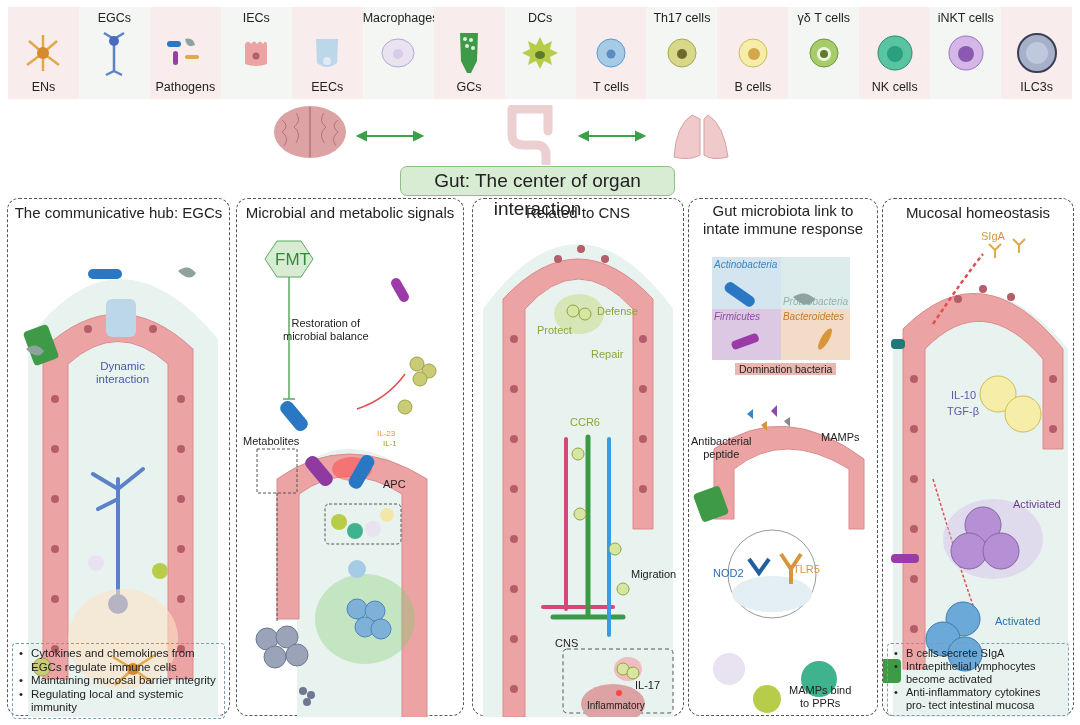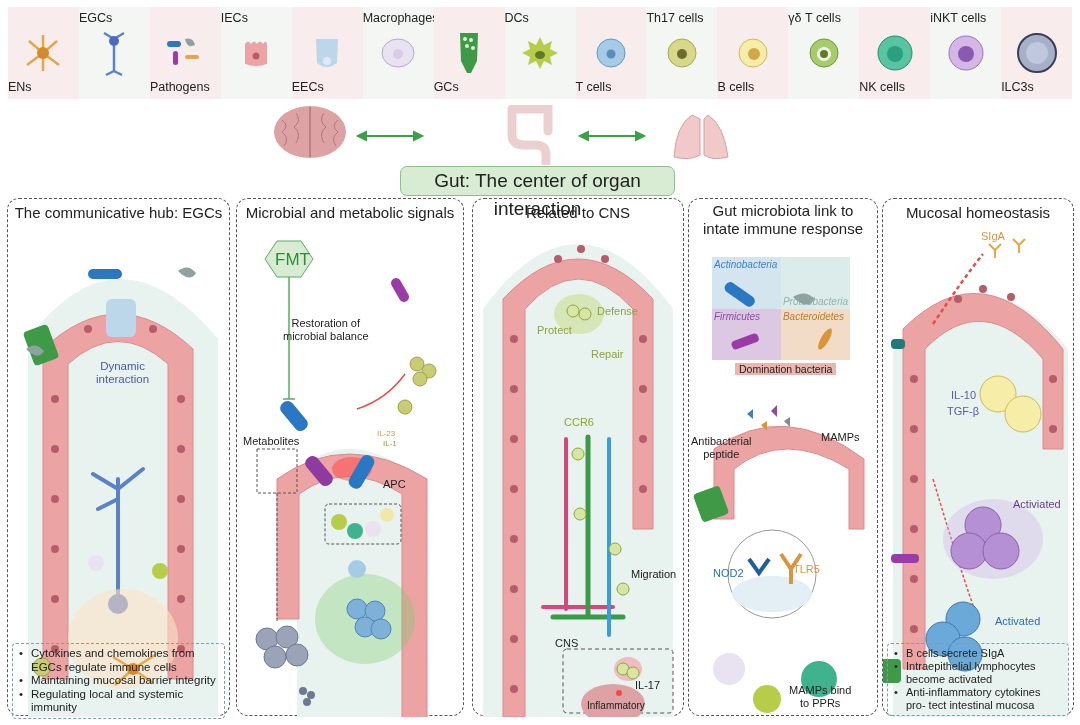--- a/index.html
+++ b/index.html
@@ -1,21 +1,21 @@
 <!DOCTYPE html>
 <html><head>
 <meta charset="utf-8">
 <style>
 *{box-sizing:border-box;margin:0;padding:0}
 body{width:1080px;height:725px;background:#fff;font-family:"Liberation Sans",sans-serif;position:relative;overflow:hidden;color:#222}
 .legend{position:absolute;top:7px;left:8px;right:8px;height:92px;display:flex}
 .lcell{flex:1;position:relative}
 .lcell:nth-child(odd){background:#f8ecec}
 .lcell:nth-child(even){background:#f4f6f4}
-.llab{position:absolute;left:0;right:0;font-size:12.5px;white-space:nowrap}
+.llab{position:absolute;left:0;right:0;text-align:center;font-size:12.5px;white-space:nowrap}
 .llab.top{top:4px}.llab.bot{bottom:5px}
 .lcell svg{position:absolute;left:50%;top:50%;transform:translate(-50%,-50%)}
 .organs{position:absolute;top:105px;left:0;width:1080px;height:60px}
 .hub{position:absolute;left:400px;top:166px;width:275px;height:30px;background:#d7ecd3;border:1px solid #8fc187;border-radius:7px;font-size:19px;text-align:center;line-height:28px}
 .panel{position:absolute;top:198px;height:518px;border:1.5px dashed #555;border-radius:12px;background:transparent}
 .ptitle{position:absolute;left:0;right:0;text-align:center;font-size:15px;line-height:18px;top:5px}
 .panel svg.art{position:absolute;left:0;top:0}
 .note{position:absolute;border:1px dashed #7a9fb5;border-radius:4px;font-size:11.5px;line-height:13.5px;padding:3px 6px 3px 6px}
 .note ul{list-style:none}
 .note li{padding-left:12px;position:relative}
@@ -276,21 +276,21 @@
     <rect x="90" y="450" width="110" height="64" rx="4" fill="none" stroke="#555" stroke-dasharray="4 3"></rect>
     <ellipse cx="155" cy="470" rx="14" ry="12" fill="#f56" opacity="0.35"></ellipse>
     <circle cx="150" cy="470" r="6" fill="#d8e6a3" stroke="#8ea43a"></circle>
       <circle cx="160" cy="474" r="6" fill="#d8e6a3" stroke="#8ea43a"></circle>
     <ellipse cx="140" cy="505" rx="32" ry="20" fill="#dca2a4"></ellipse>
     <circle cx="146" cy="494" r="3" fill="#f44"></circle>
   </svg>
   <div class="lbl" style="left:124px;top:106px;color:#8ea43a">Defense</div>
   <div class="lbl" style="left:64px;top:125px;color:#8ea43a">Protect</div>
   <div class="lbl" style="left:118px;top:149px;color:#8ea43a">Repair</div>
-  <div class="lbl" style="left:91px;top:217px;color:#8ea43a">CCR6</div>
+  <div class="lbl" style="left:97px;top:217px;color:#8ea43a">CCR6</div>
   <div class="lbl" style="left:82px;top:438px">CNS</div>
   <div class="lbl" style="left:158px;top:369px">Migration</div>
   <div class="lbl" style="left:162px;top:480px">IL-17</div>
   <div class="lbl" style="left:114px;top:501px;font-size:10px">Inflammatory</div>
 </div>
 
 <div class="panel" style="left:688px;width:190px;">
   <div class="ptitle" style="top:3px">
     <div>Gut microbiota link to</div>
       <div>intate immune response</div>

